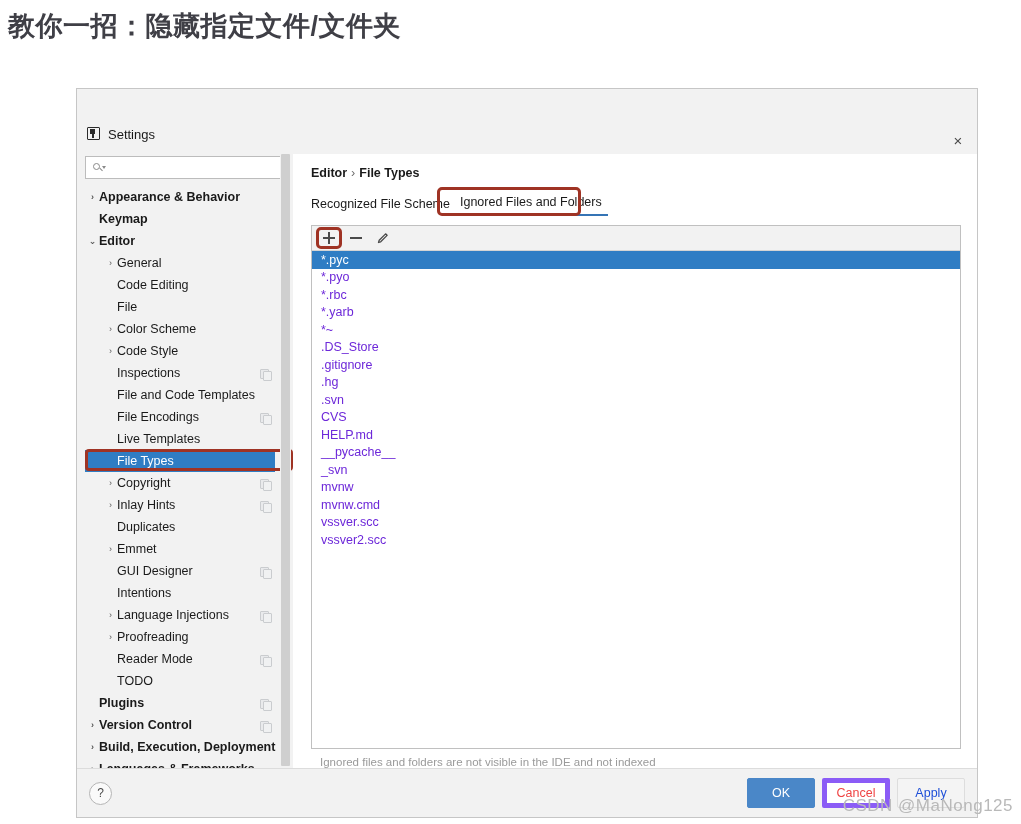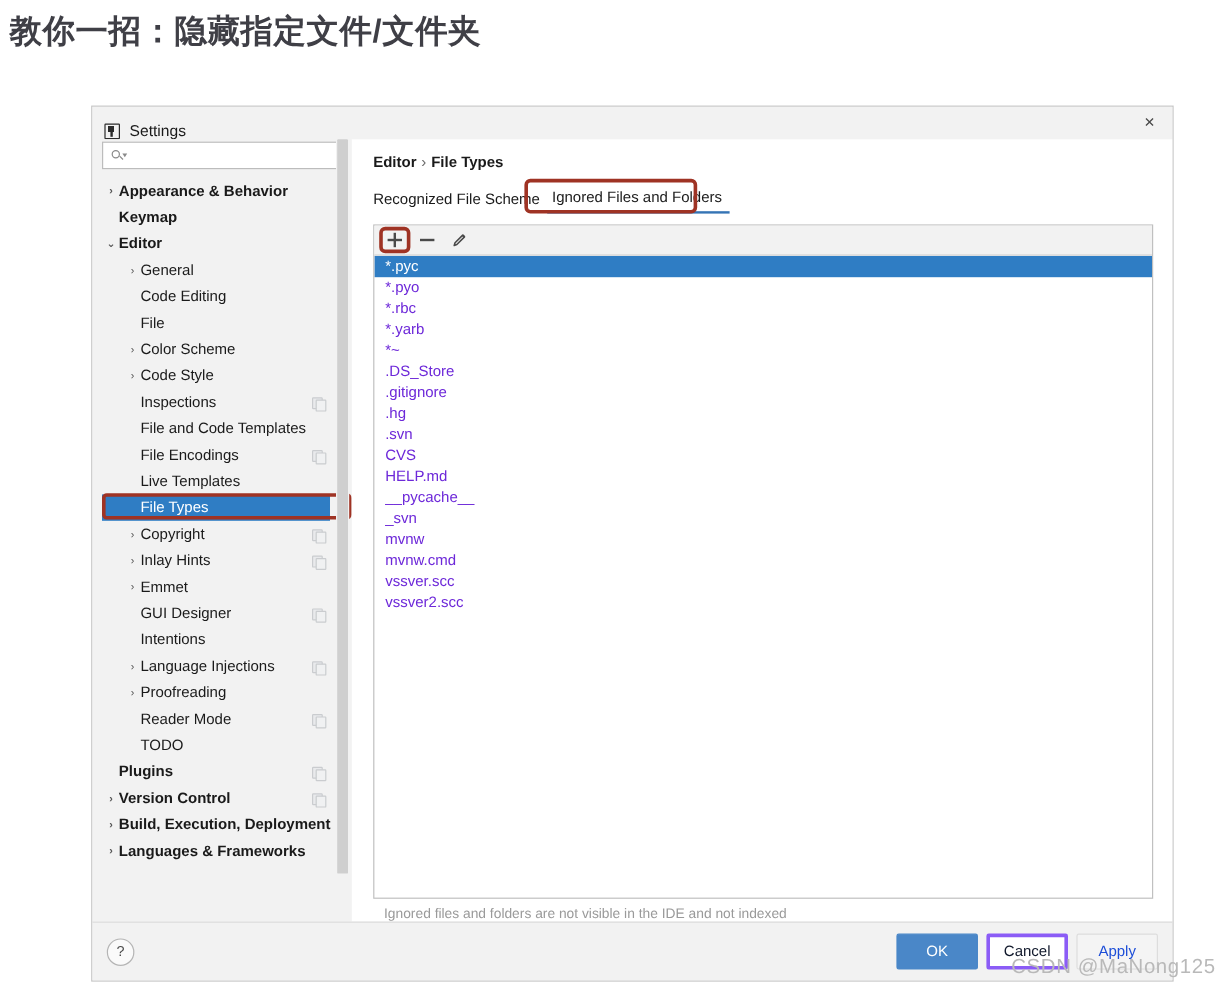--- a/index.html
+++ b/index.html
@@ -39,24 +39,25 @@
     box-sizing: border-box;
     display: flex;
     flex-direction: column;
   }
 
   
   #dialog-titlebar {
     height: 27px;
     background: #f2f2f2;
     display: flex;
-    align-items: flex-end;
+    align-items: flex-start;
     padding-left: 10px;
     flex: none;
     position: relative;
+    margin-top: 38px;
   }
   #titlebar-icon {
     width: 13px;
     height: 13px;
     margin-right: 8px;
     position: relative;
     flex: none;
   }
   #titlebar-icon .ico-body {
     position: absolute;
@@ -450,22 +451,22 @@
     box-sizing: border-box;
     font-family: "Liberation Sans", sans-serif;
   }
   .dlg-btn.primary {
     background: #4a87c8;
     color: #ffffff;
     border: 1px solid #4a87c8;
   }
   .dlg-btn.normal {
     background: #ffffff;
-    color: #0f172a;
-    border: 3px solid #8b5cf6;
+    color: #ef4444;
+    border: 5px solid #8b5cf6;
   }
   .dlg-btn.disabled {
     background: #f4f4f4;
     color: #1d4ed8;
     border: 1px solid #dddddd;
     cursor: default;
   }
 
   
   #watermark {
@@ -578,20 +579,25 @@
           </div>
           <div class="tree-row lvl1">
             <span class="tree-arrow">›</span>
             <span class="tree-label">Copyright</span>
             <span class="tree-badge"></span>
           </div>
           <div class="tree-row lvl1">
             <span class="tree-arrow">›</span>
             <span class="tree-label">Inlay Hints</span>
             <span class="tree-badge"></span>
+          </div>
+          <div class="tree-row lvl1">
+            <span class="tree-arrow empty">›</span>
+            <span class="tree-label">Duplicates</span>
+            <span class="tree-badge hidden"></span>
           </div>
           <div class="tree-row lvl1">
             <span class="tree-arrow">›</span>
             <span class="tree-label">Emmet</span>
             <span class="tree-badge hidden"></span>
           </div>
           <div class="tree-row lvl1">
             <span class="tree-arrow empty">›</span>
             <span class="tree-label">GUI Designer</span>
             <span class="tree-badge"></span>

